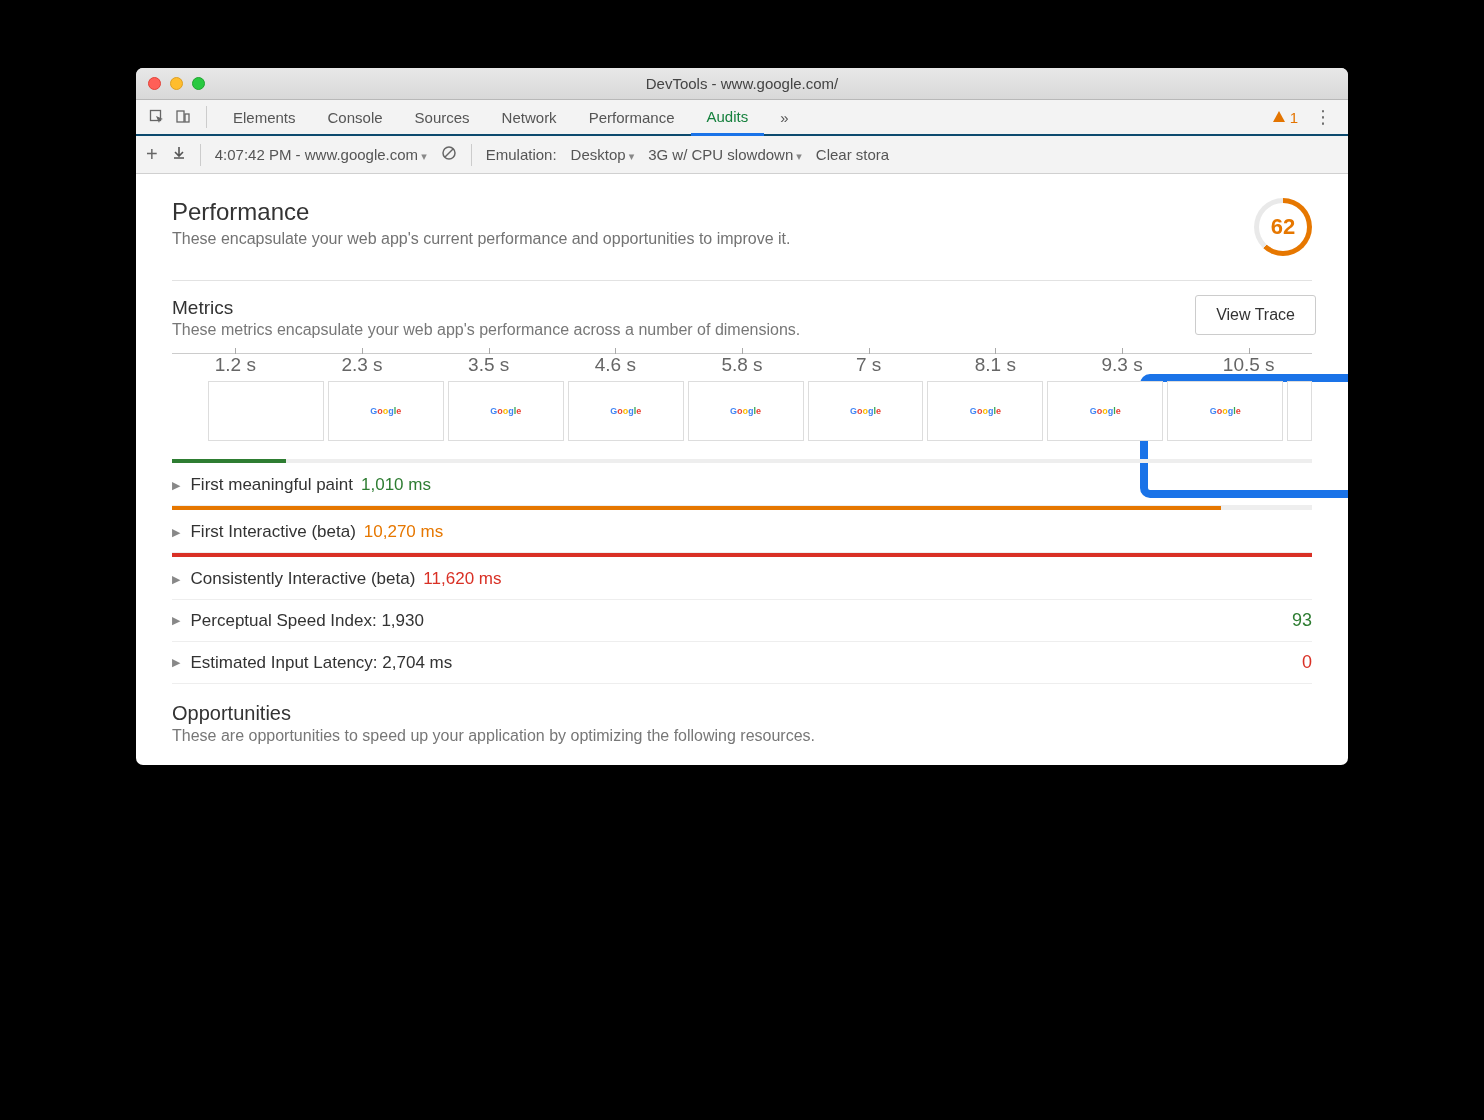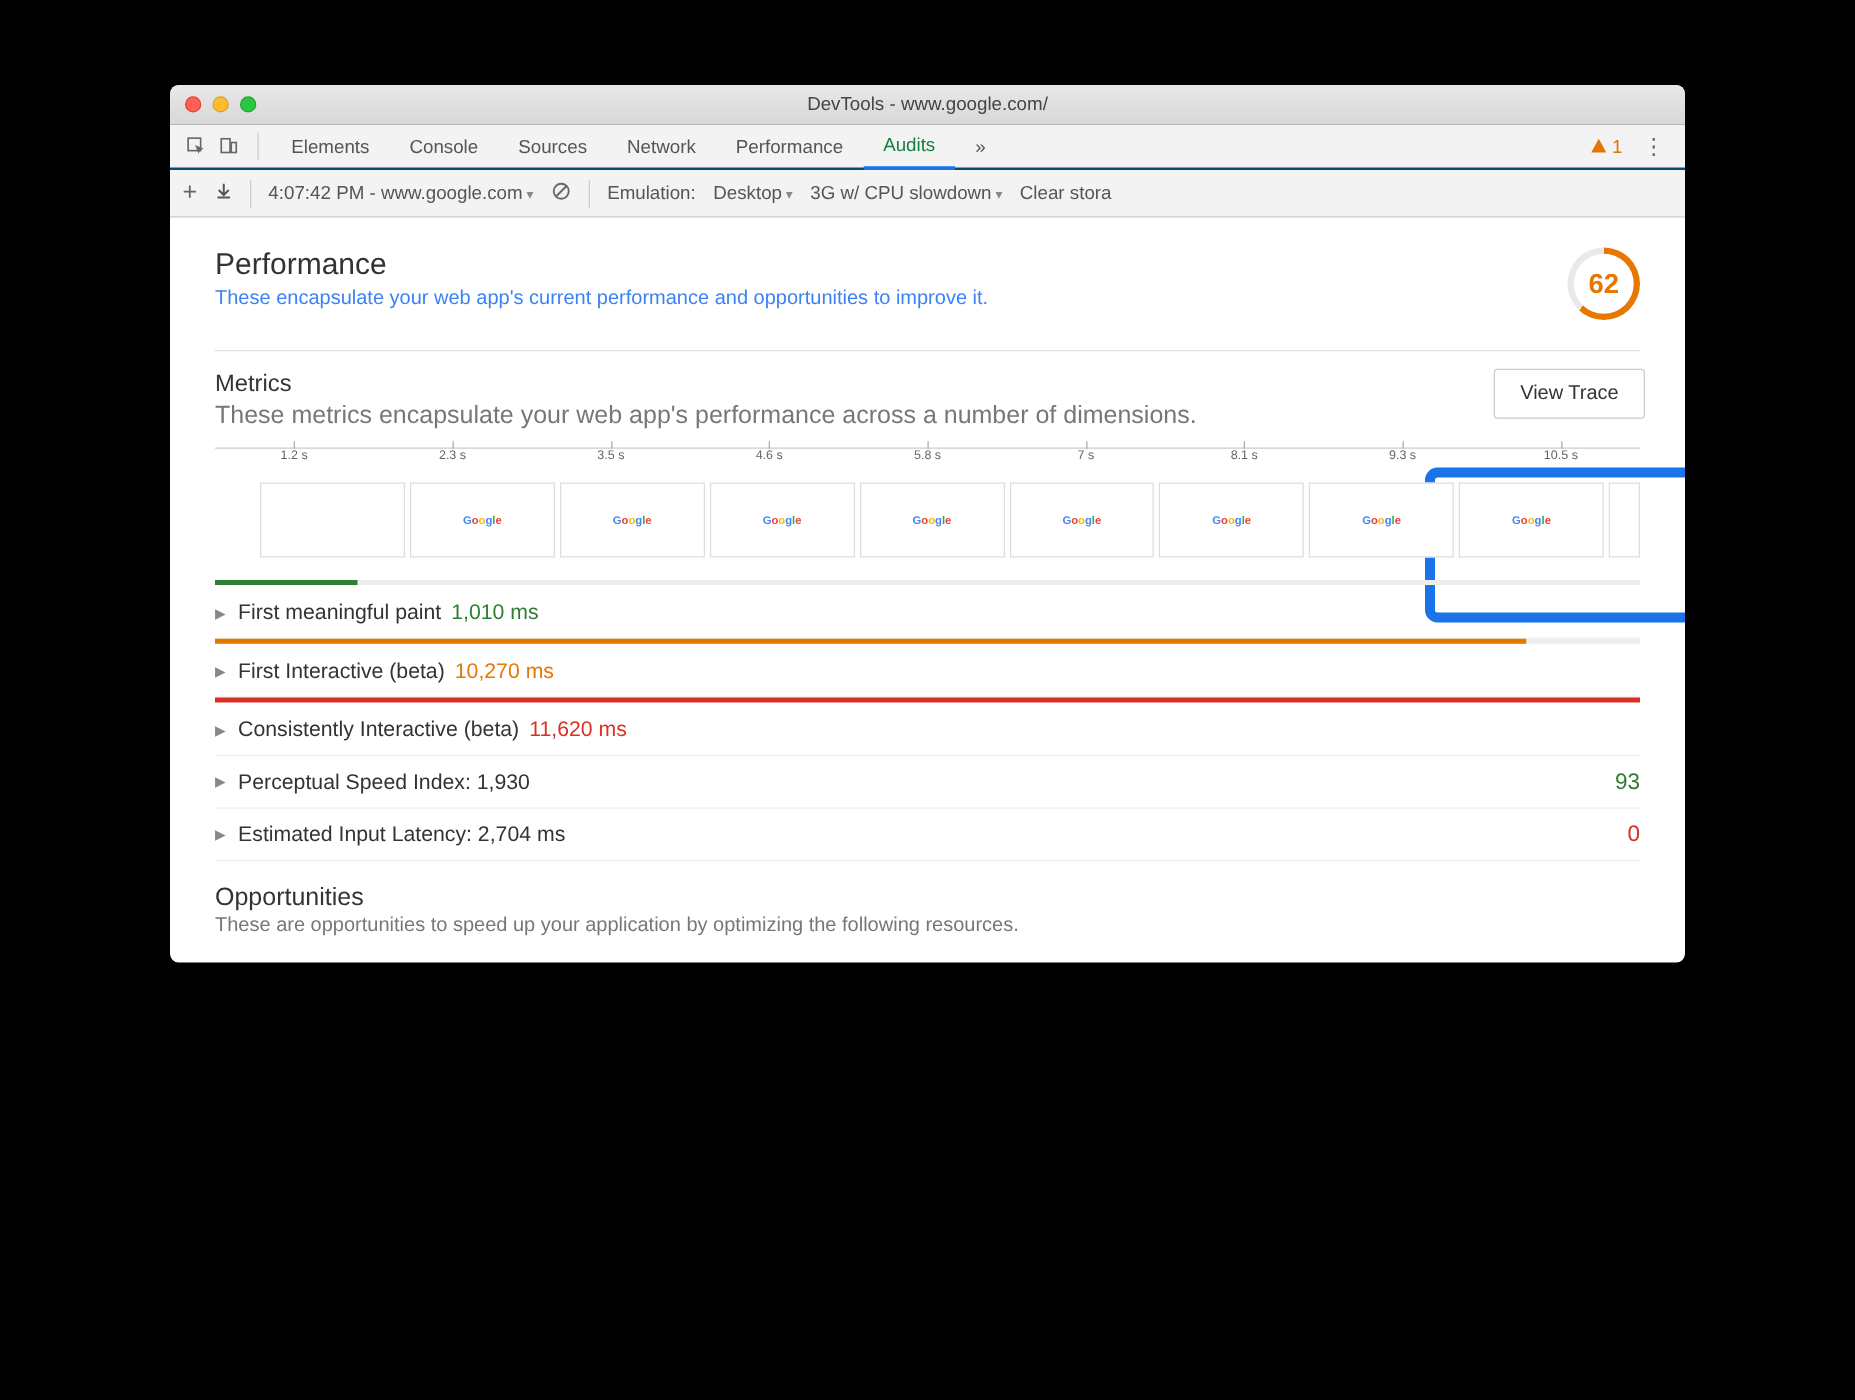--- a/index.html
+++ b/index.html
@@ -75,48 +75,48 @@
     background: #f3f3f3;
     white-space: nowrap;
   }
   .toolbar .ico { color: #666; }
   .toolbar .vdiv { width: 1px; height: 22px; background: #ccc; }
   .toolbar .dd::after { content: " ▾"; color: #888; font-size: 11px; }
   
   .content { padding: 24px 36px 20px 36px; color: #333; position: relative; }
   .perf-header { display: flex; justify-content: space-between; align-items: flex-start; }
   .perf-header h1 { font-size: 24px; font-weight: 400; color: #333; }
-  .perf-header p.sub { color: #3b82f6; font-size: 16px; margin-top: 4px; }
+  .perf-header p.sub { color: #737373; font-size: 16px; margin-top: 4px; }
   .score-ring {
     width: 58px; height: 58px; border-radius: 50%;
     display: flex; align-items: center; justify-content: center;
     font-size: 22px; color: #e67700; font-weight: 700;
     background: conic-gradient(#e67700 0% 62%, #e9e9e9 62% 100%);
     position: relative;
   }
   .score-ring::before {
     content: ""; position: absolute; inset: 5px; background: #fff; border-radius: 50%;
   }
   .score-ring span { position: relative; z-index: 1; }
   .section { margin-top: 24px; border-top: 1px solid #e2e2e2; padding-top: 16px; position: relative; }
   .section h2 { font-size: 19px; font-weight: 400; color: #333; }
-  .section p.sub { color: #777; font-size: 20px; margin-top: 2px; }
+  .section p.sub { color: #777; font-size: 16px; margin-top: 2px; }
   .view-trace {
     position: absolute; right: -4px; top: 14px;
     padding: 10px 20px; border: 1px solid #ccc; background: #fff; border-radius: 3px;
     font-size: 16px; color: #333;
   }
   .highlight-box {
     position: absolute; border: 8px solid #1a73e8; border-radius: 10px;
     right: -22px; top: 200px; width: 230px; height: 124px; pointer-events: none;
   }
   
   .timeline { margin-top: 14px; }
   .time-ticks { display: flex; position: relative; height: 24px; border-top: 1px solid #ccc; }
-  .time-ticks .tick { flex: 1; text-align: center; font-size: 10px; color: #666; position: relative; }
+  .time-ticks .tick { flex: 1; text-align: center; font-size: 19px; color: #666; position: relative; }
   .time-ticks .tick::before { content: ""; position: absolute; left: 50%; top: -6px; width: 1px; height: 6px; background: #aaa; }
   .filmstrip { display: flex; gap: 4px; margin-top: 4px; margin-left: 36px; }
   .frame { flex: 1; height: 60px; border: 1px solid #ddd; background: #fff; display: flex; align-items: center; justify-content: center; font-size: 8px; color: #bbb; position: relative; }
   .frame.blank { background: #fff; }
   .frame .glogo { font-size: 9px; font-weight: bold; }
   .frame .glogo b:nth-child(1){color:#4285f4}.frame .glogo b:nth-child(2){color:#ea4335}.frame .glogo b:nth-child(3){color:#fbbc05}.frame .glogo b:nth-child(4){color:#4285f4}.frame .glogo b:nth-child(5){color:#34a853}.frame .glogo b:nth-child(6){color:#ea4335}
   
   .metric-rows { margin-top: 18px; }
   .mbar { height: 4px; background: #eee; margin-bottom: 2px; }
   .mbar .fill { height: 100%; }

